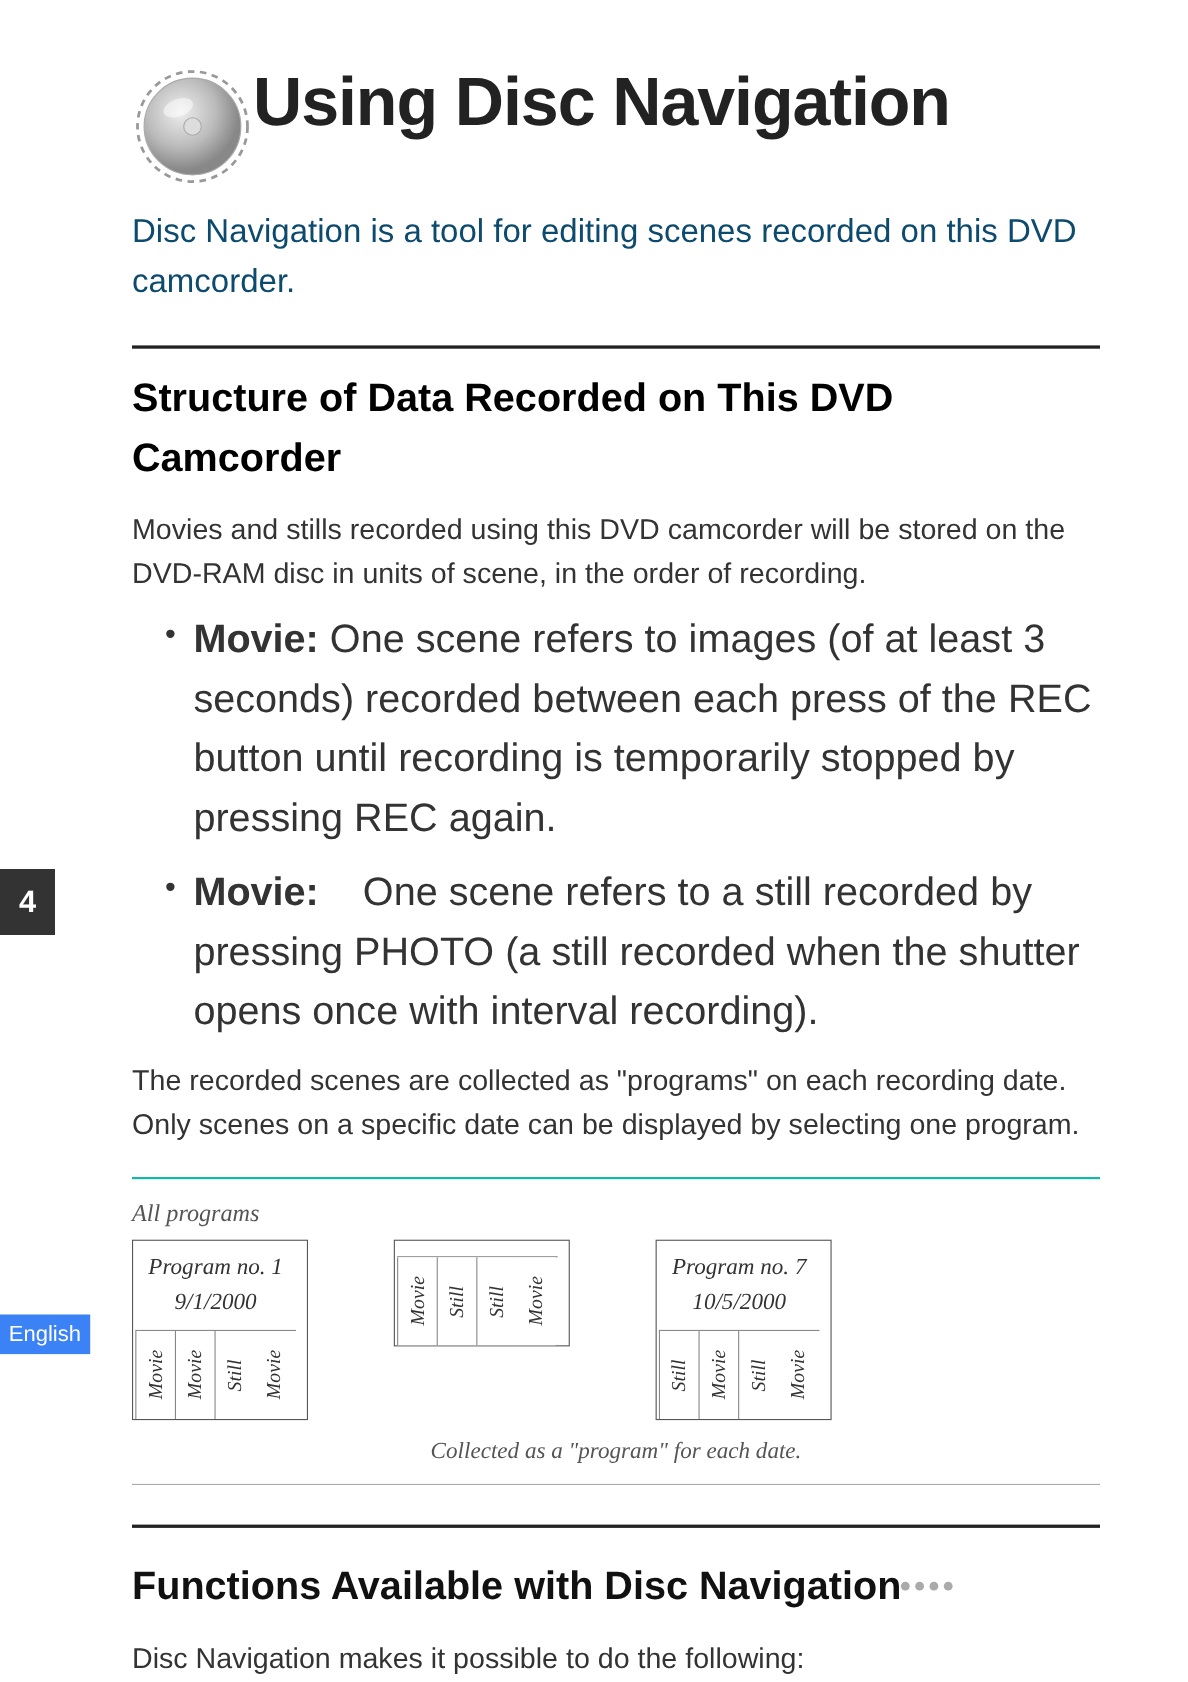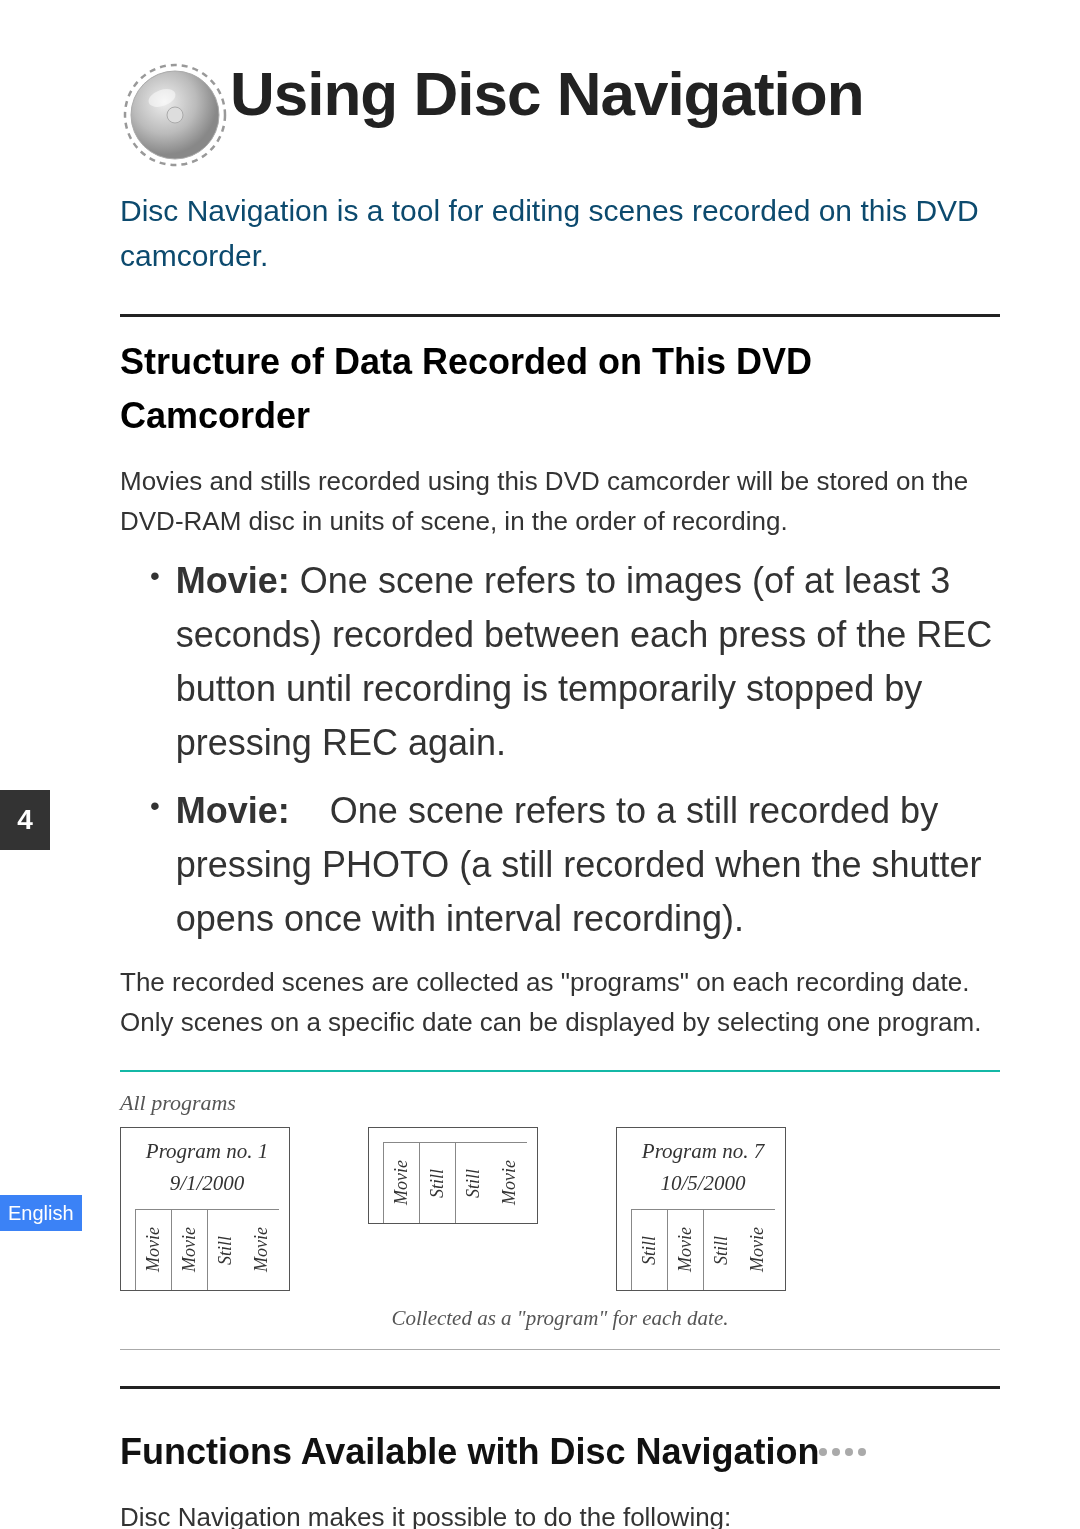--- a/index.html
+++ b/index.html
@@ -107,21 +107,21 @@
     }
 
     .diagram-programs {
       display: flex;
       gap: 24px;
       align-items: flex-start;
     }
 
     .program-box {
       border: 1.5px solid #555;
-      padding: 8px 10px 0 14px;
+      padding: 8px 10px 0 2px;
       display: flex;
       flex-direction: column;
       min-width: 160px;
     }
 
     .program-label {
       font-size: 21px;
       font-style: italic;
       color: #333;
       text-align: center;
@@ -191,21 +191,21 @@
       writing-mode: horizontal-tb;
       white-space: nowrap;
     }
 
     
     .functions-heading {
       font-size: 36px;
       font-weight: bold;
       color: #111;
       border-top: 3px solid #222;
-      padding-top: 36px;
+      padding-top: 26px;
       margin-top: 36px;
       margin-bottom: 18px;
       display: flex;
       align-items: center;
       gap: 0;
     }
 
     .dots-decoration {
       display: flex;
       gap: 5px;

